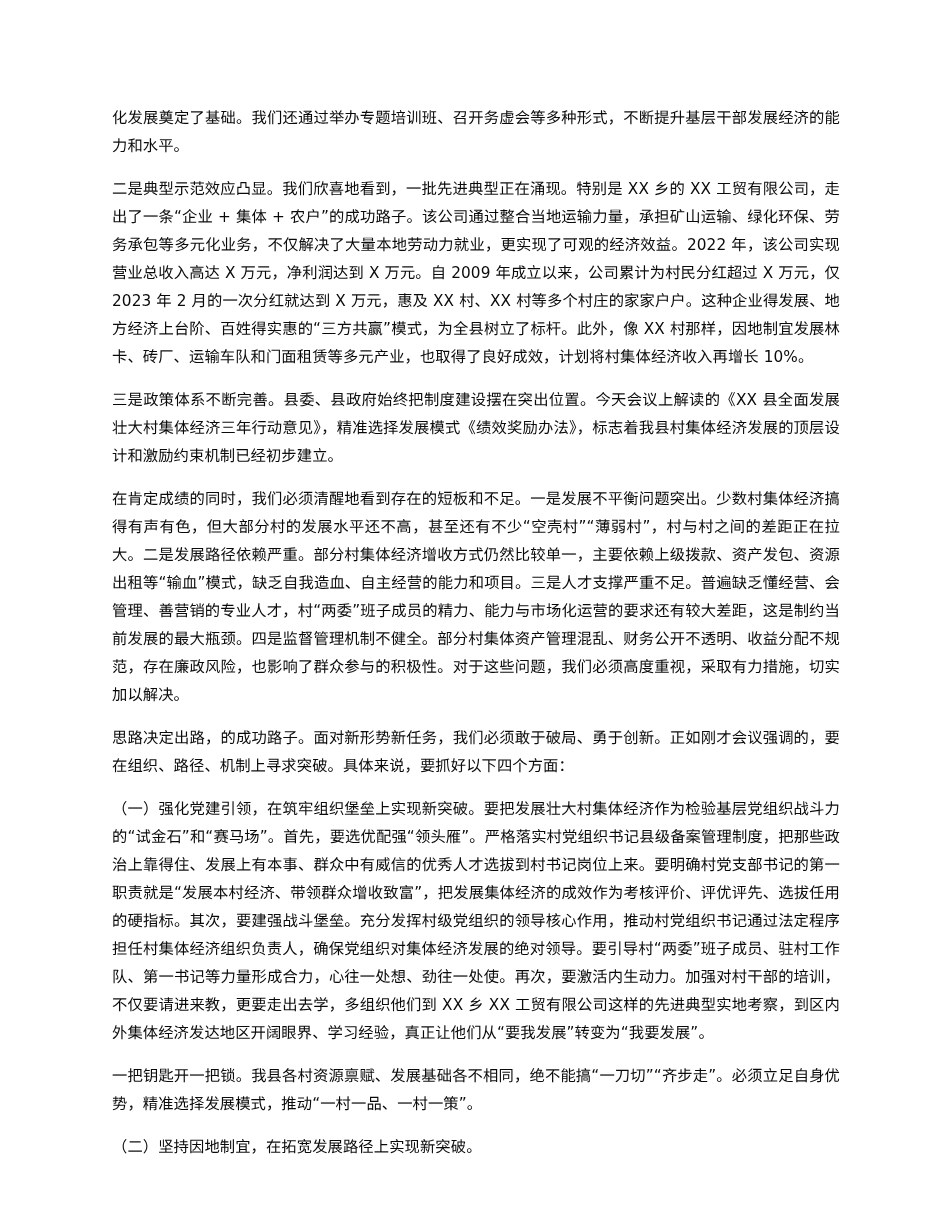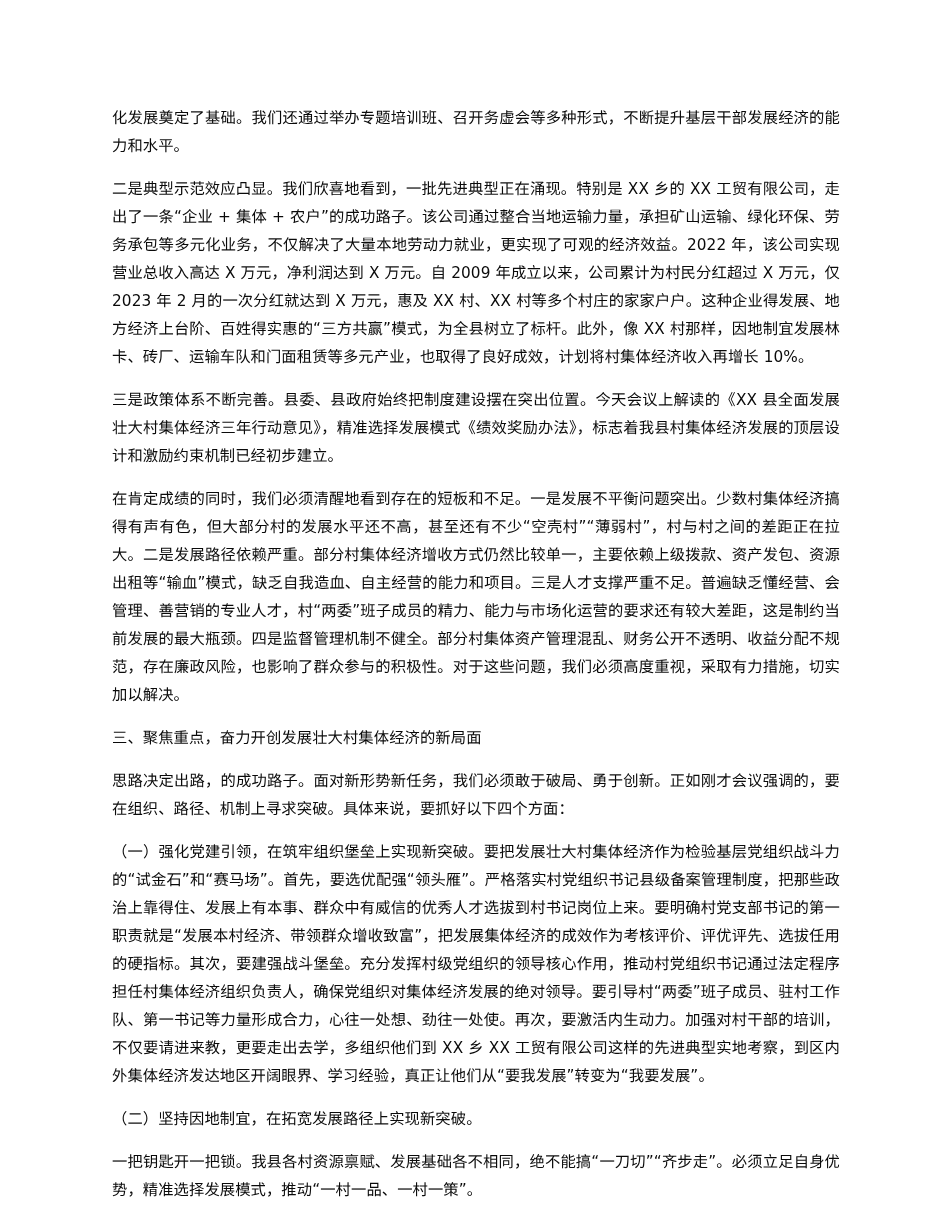--- a/index.html
+++ b/index.html
@@ -63,24 +63,23 @@
   <div class="doc-body">
 
     <p class="para">化发展奠定了基础。我们还通过举办专题培训班、召开务虚会等多种形式，不断提升基层干部发展经济的能力和水平。</p>
 
     <p class="para">二是典型示范效应凸显。我们欣喜地看到，一批先进典型正在涌现。特别是 XX 乡的 XX 工贸有限公司，走出了一条“企业 + 集体 + 农户”的成功路子。该公司通过整合当地运输力量，承担矿山运输、绿化环保、劳务承包等多元化业务，不仅解决了大量本地劳动力就业，更实现了可观的经济效益。2022 年，该公司实现营业总收入高达 X 万元，净利润达到 X 万元。自 2009 年成立以来，公司累计为村民分红超过 X 万元，仅 2023 年 2 月的一次分红就达到 X 万元，惠及 XX 村、XX 村等多个村庄的家家户户。这种企业得发展、地方经济上台阶、百姓得实惠的“三方共赢”模式，为全县树立了标杆。此外，像 XX 村那样，因地制宜发展林卡、砖厂、运输车队和门面租赁等多元产业，也取得了良好成效，计划将村集体经济收入再增长 10%。</p>
 
     <p class="para">三是政策体系不断完善。县委、县政府始终把制度建设摆在突出位置。今天会议上解读的《XX 县全面发展壮大村集体经济三年行动意见》，精准选择发展模式《绩效奖励办法》，标志着我县村集体经济发展的顶层设计和激励约束机制已经初步建立。</p>
 
     <p class="para">在肯定成绩的同时，我们必须清醒地看到存在的短板和不足。一是发展不平衡问题突出。少数村集体经济搞得有声有色，但大部分村的发展水平还不高，甚至还有不少“空壳村”“薄弱村”，村与村之间的差距正在拉大。二是发展路径依赖严重。部分村集体经济增收方式仍然比较单一，主要依赖上级拨款、资产发包、资源出租等“输血”模式，缺乏自我造血、自主经营的能力和项目。三是人才支撑严重不足。普遍缺乏懂经营、会管理、善营销的专业人才，村“两委”班子成员的精力、能力与市场化运营的要求还有较大差距，这是制约当前发展的最大瓶颈。四是监督管理机制不健全。部分村集体资产管理混乱、财务公开不透明、收益分配不规范，存在廉政风险，也影响了群众参与的积极性。对于这些问题，我们必须高度重视，采取有力措施，切实加以解决。</p>
 
-    <p class="heading">三、聚焦重点，奋力开创发展壮大村集体经济的新局面</p>
 
     <p class="para">思路决定出路，的成功路子。面对新形势新任务，我们必须敢于破局、勇于创新。正如刚才会议强调的，要在组织、路径、机制上寻求突破。具体来说，要抓好以下四个方面：</p>
 
     <p class="para">（一）强化党建引领，在筑牢组织堡垒上实现新突破。要把发展壮大村集体经济作为检验基层党组织战斗力的“试金石”和“赛马场”。首先，要选优配强“领头雁”。严格落实村党组织书记县级备案管理制度，把那些政治上靠得住、发展上有本事、群众中有威信的优秀人才选拔到村书记岗位上来。要明确村党支部书记的第一职责就是“发展本村经济、带领群众增收致富”，把发展集体经济的成效作为考核评价、评优评先、选拔任用的硬指标。其次，要建强战斗堡垒。充分发挥村级党组织的领导核心作用，推动村党组织书记通过法定程序担任村集体经济组织负责人，确保党组织对集体经济发展的绝对领导。要引导村“两委”班子成员、驻村工作队、第一书记等力量形成合力，心往一处想、劲往一处使。再次，要激活内生动力。加强对村干部的培训，不仅要请进来教，更要走出去学，多组织他们到 XX 乡 XX 工贸有限公司这样的先进典型实地考察，到区内外集体经济发达地区开阔眼界、学习经验，真正让他们从“要我发展”转变为“我要发展”。</p>
 
+    <p class="para">一把钥匙开一把锁。我县各村资源禀赋、发展基础各不相同，绝不能搞“一刀切”“齐步走”。必须立足自身优势，精准选择发展模式，推动“一村一品、一村一策”。</p>
+
     <p class="para">（二）坚持因地制宜，在拓宽发展路径上实现新突破。</p>
-
-    <p class="para">一把钥匙开一把锁。我县各村资源禀赋、发展基础各不相同，绝不能搞“一刀切”“齐步走”。必须立足自身优势，精准选择发展模式，推动“一村一品、一村一策”。</p>
 
   </div>
 </div>
 
 </body></html>

